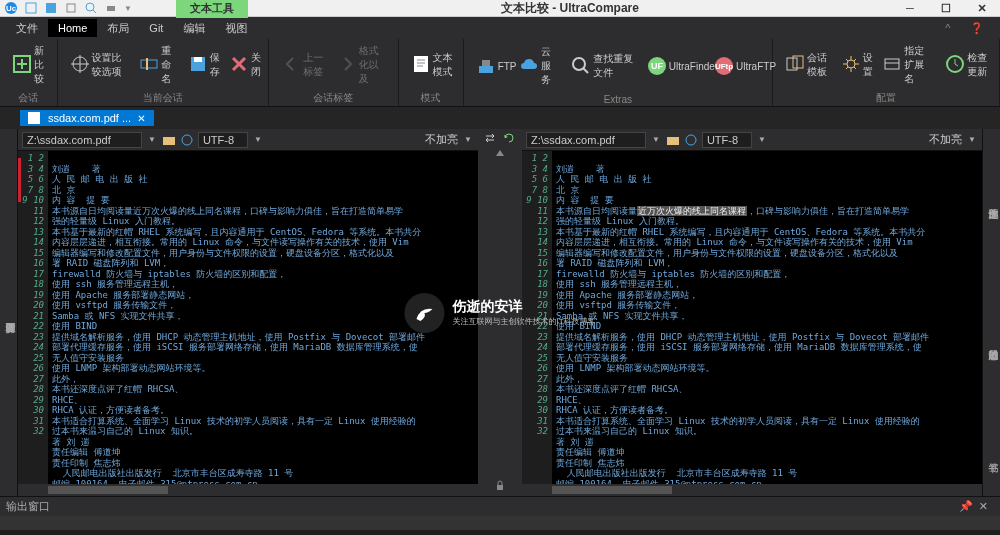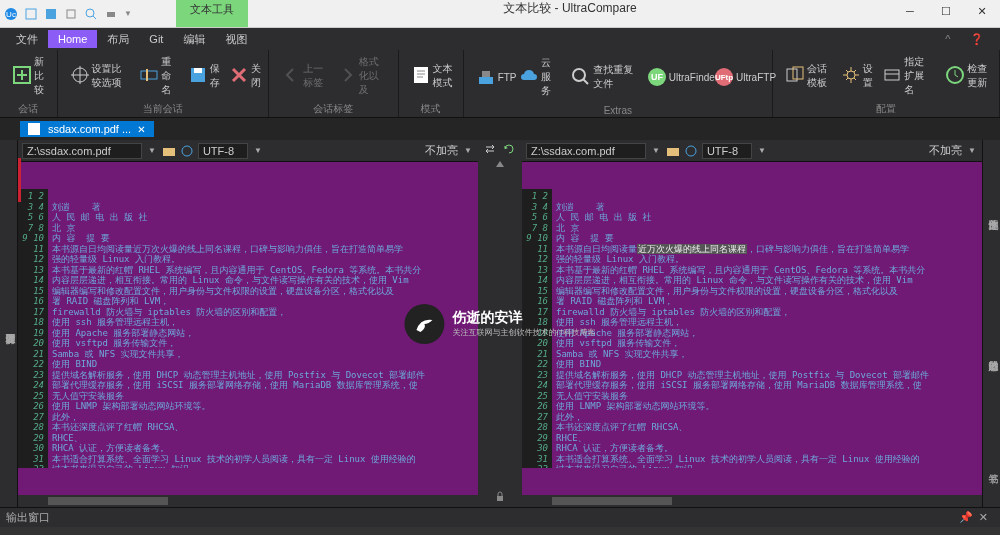--- a/index.html
+++ b/index.html
@@ -1,45 +1,45 @@
 <!DOCTYPE html>
 <html><head>
 <meta charset="utf-8">
 <style>
 * { margin:0; padding:0; box-sizing:border-box; font-family:"Microsoft YaHei",sans-serif; }
 body { width:1000px; height:535px; background:#1e1e1e; color:#ccc; overflow:hidden; font-size:11px; }
-.titlebar { height:28px; background:#f0f0f0; display:flex; border-bottom:1px solid #ccc; }
+.titlebar { height:17px; background:#f0f0f0; display:flex; align-items:center; border-bottom:1px solid #ccc;font-weight:bold; }
 .titlebar .qat { display:flex; gap:6px; padding:0 4px; align-items:center; }
 .titlebar .qat svg { width:14px; height:14px; }
 .titlebar .tool-tab { background:#7cd67c; color:#333; padding:2px 14px; margin-left:40px; font-size:11px; }
 .titlebar .title { flex:1; text-align:center; color:#333; font-size:12px; }
 .titlebar .winbtns { display:flex; }
 .titlebar .winbtns div { width:36px; height:22px; display:flex; align-items:center; justify-content:center; color:#333; }
 .menubar { height:22px; background:#2d2d30; display:flex; align-items:center; padding:0 6px; font-size:11px; color:#ccc; }
 .menubar span { padding:3px 10px; }
-.menubar .active { background:#8b5cf6; color:#fff; }
+.menubar .active { background:#000000; color:#fff; }
 .menubar .push { margin-left:auto; }
 .ribbon { height:68px; background:#2d2d30; display:flex; border-bottom:1px solid #111; }
 .ribbon-group { display:flex; flex-direction:column; border-right:1px solid #1a1a1a; }
 .ribbon-group .items { display:flex; flex:1; align-items:center; padding:2px 6px; gap:2px; }
 .ribbon-group .label { text-align:center; font-size:10px; color:#888; padding:1px 0; }
 .ritem { display:flex; flex-direction:row; align-items:center; padding:2px 4px; font-size:10px; color:#ccc; min-width:36px; }
 .ritem .ico { width:24px; height:24px; display:flex; align-items:center; justify-content:center; margin-bottom:1px; }
 .ritem.disabled { opacity:0.4; }
 .doctab-row { height:22px; background:#252526; display:flex; align-items:center; padding-left:20px; }
 .doctab { background:#0078d4; color:#fff; padding:2px 8px; font-size:11px; display:flex; align-items:center; gap:6px; }
 .doctab .x { font-size:10px; }
 .docicon { width:12px; height:12px; background:#fff; display:inline-block; margin-right:2px;}
 .workspace { display:flex; height:367px; }
 .vtab { width:18px; background:#2d2d30; writing-mode:vertical-rl; text-orientation:upright; font-size:10px; color:#aaa; padding-top:4px; text-align:center; }
 .vtab.left { border-right:1px solid #111; }
 .vtab.right { border-left:1px solid #111; }
 .red-marker { position:absolute; left:18px; top:158px; width:3px; height:44px; background:#c23; z-index:5;}
 .panes { flex:1; display:flex; position:relative; }
-.pane { flex:1; display:flex; flex-direction:column; background:#701a75;gap:27px; }
+.pane { flex:1; display:flex; flex-direction:column; background:#000000; }
 .pane-header { height:22px; background:#2d2d30; display:flex; align-items:center; padding:0 4px; gap:4px; font-size:11px; border-bottom:1px solid #111; }
 .pane-header input { background:#1e1e1e; border:1px solid #444; color:#ccc; font-size:11px; padding:1px 4px; flex:0 0 auto; }
 .pane-header .path { width:120px; }
 .pane-header .enc { width:50px; }
 .pane-header .sel { color:#ccc; }
 .pane-header .dd { color:#aaa; font-size:8px; padding:0 2px;}
 .pane-header svg { width:14px; height:14px; }
 .pane-body { flex:1; display:flex; overflow:hidden; position:relative; }
 .gutter { width:30px; background:#1e1e1e; color:#5a8; font-size:9px; text-align:right; padding:2px 4px 0 0; line-height:10.5px; font-family:Consolas,monospace;font-style:italic; }
 .code { flex:1; color:#6fa8dc; font-size:9px; line-height:10.5px; font-family:Consolas,"Microsoft YaHei",monospace; padding:2px 0 0 4px; white-space:pre; overflow:hidden; }

